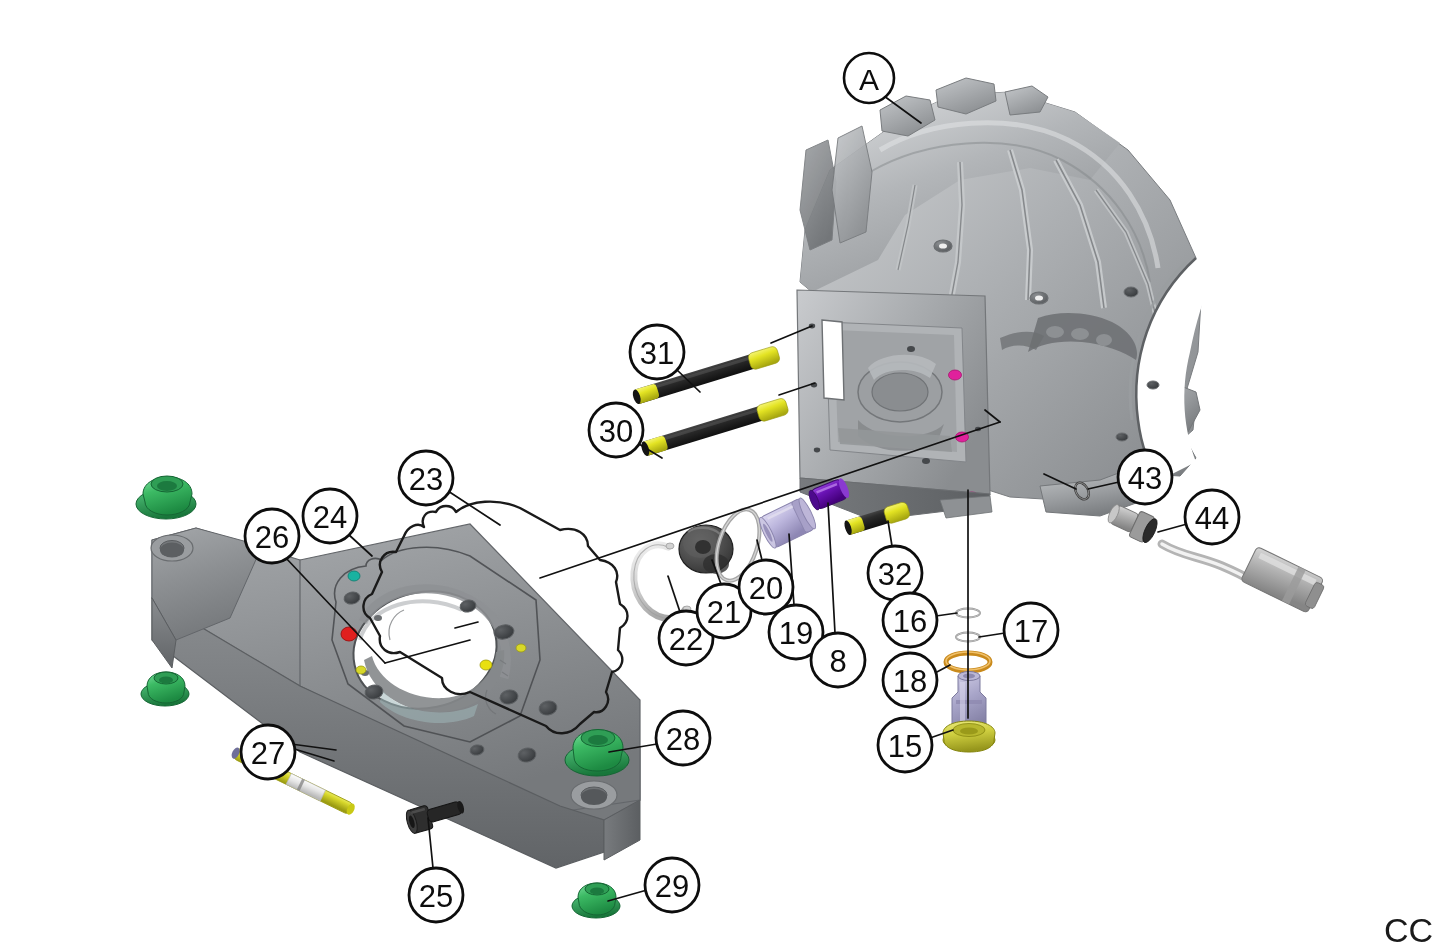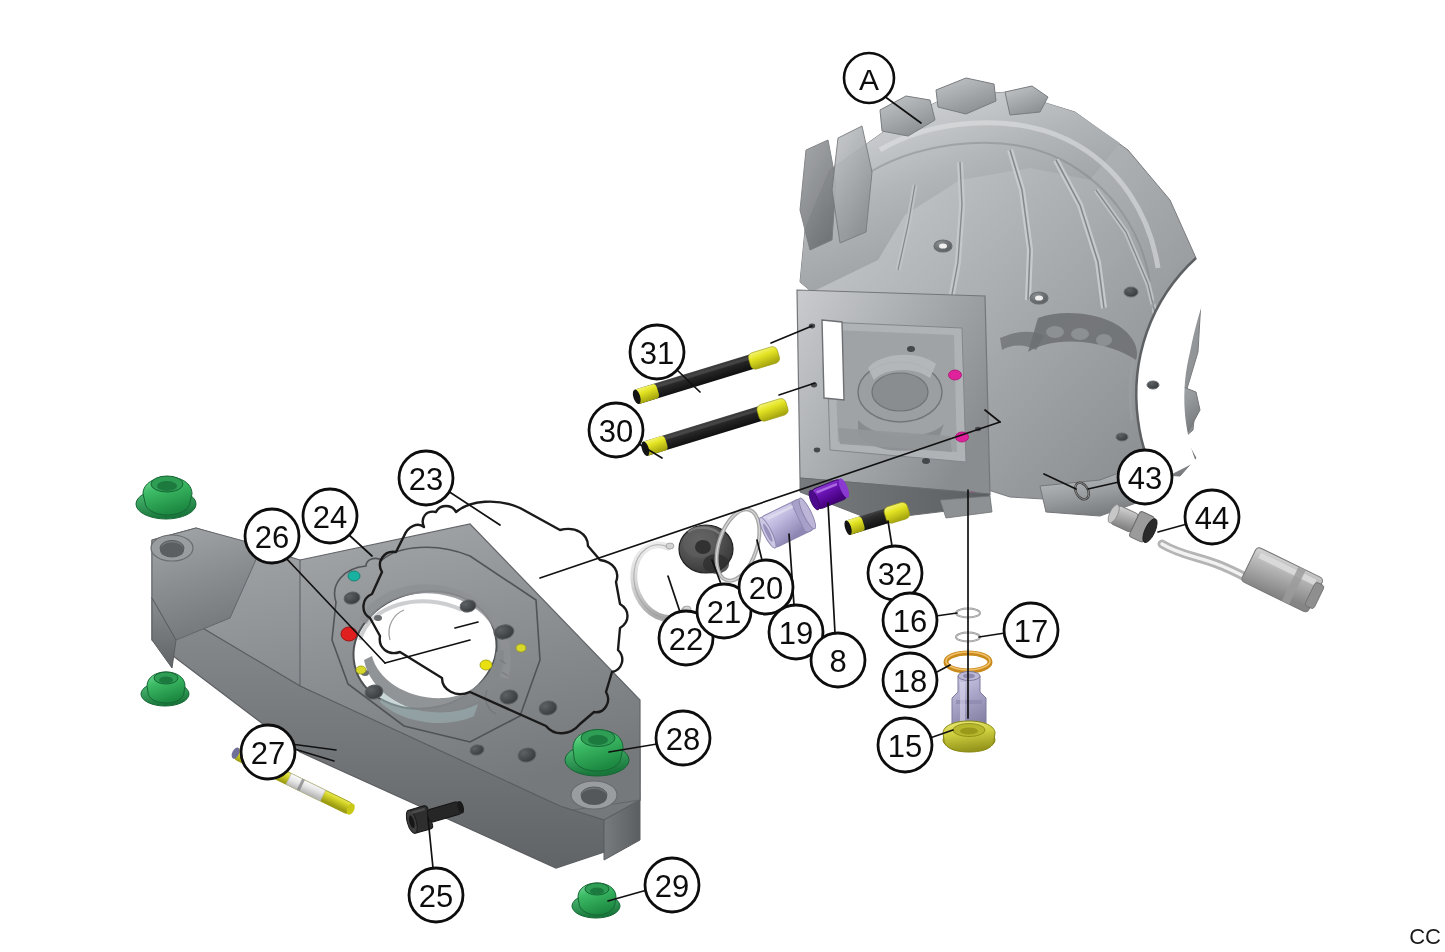--- a/index.html
+++ b/index.html
@@ -13,23 +13,23 @@
   #stage svg{position:absolute;left:0;top:0;width:1445px;height:952px;}
   .callout-txt{
     font-family:"Liberation Sans", sans-serif;
     font-weight:400;
     text-anchor:middle;
     dominant-baseline:central;
     fill:#0d0d0d;
   }
   .watermark{
     position:absolute;
-    right:4px;bottom:2px;
+    right:12px;bottom:2px;
     font-family:"Liberation Sans", sans-serif;
-    font-size:22px;
+    font-size:34px;
     color:#1a1a1a;
     letter-spacing:0px;
     user-select:none;
   }
 </style>
 </head>
 <body>
 
 <div id="stage">
 

